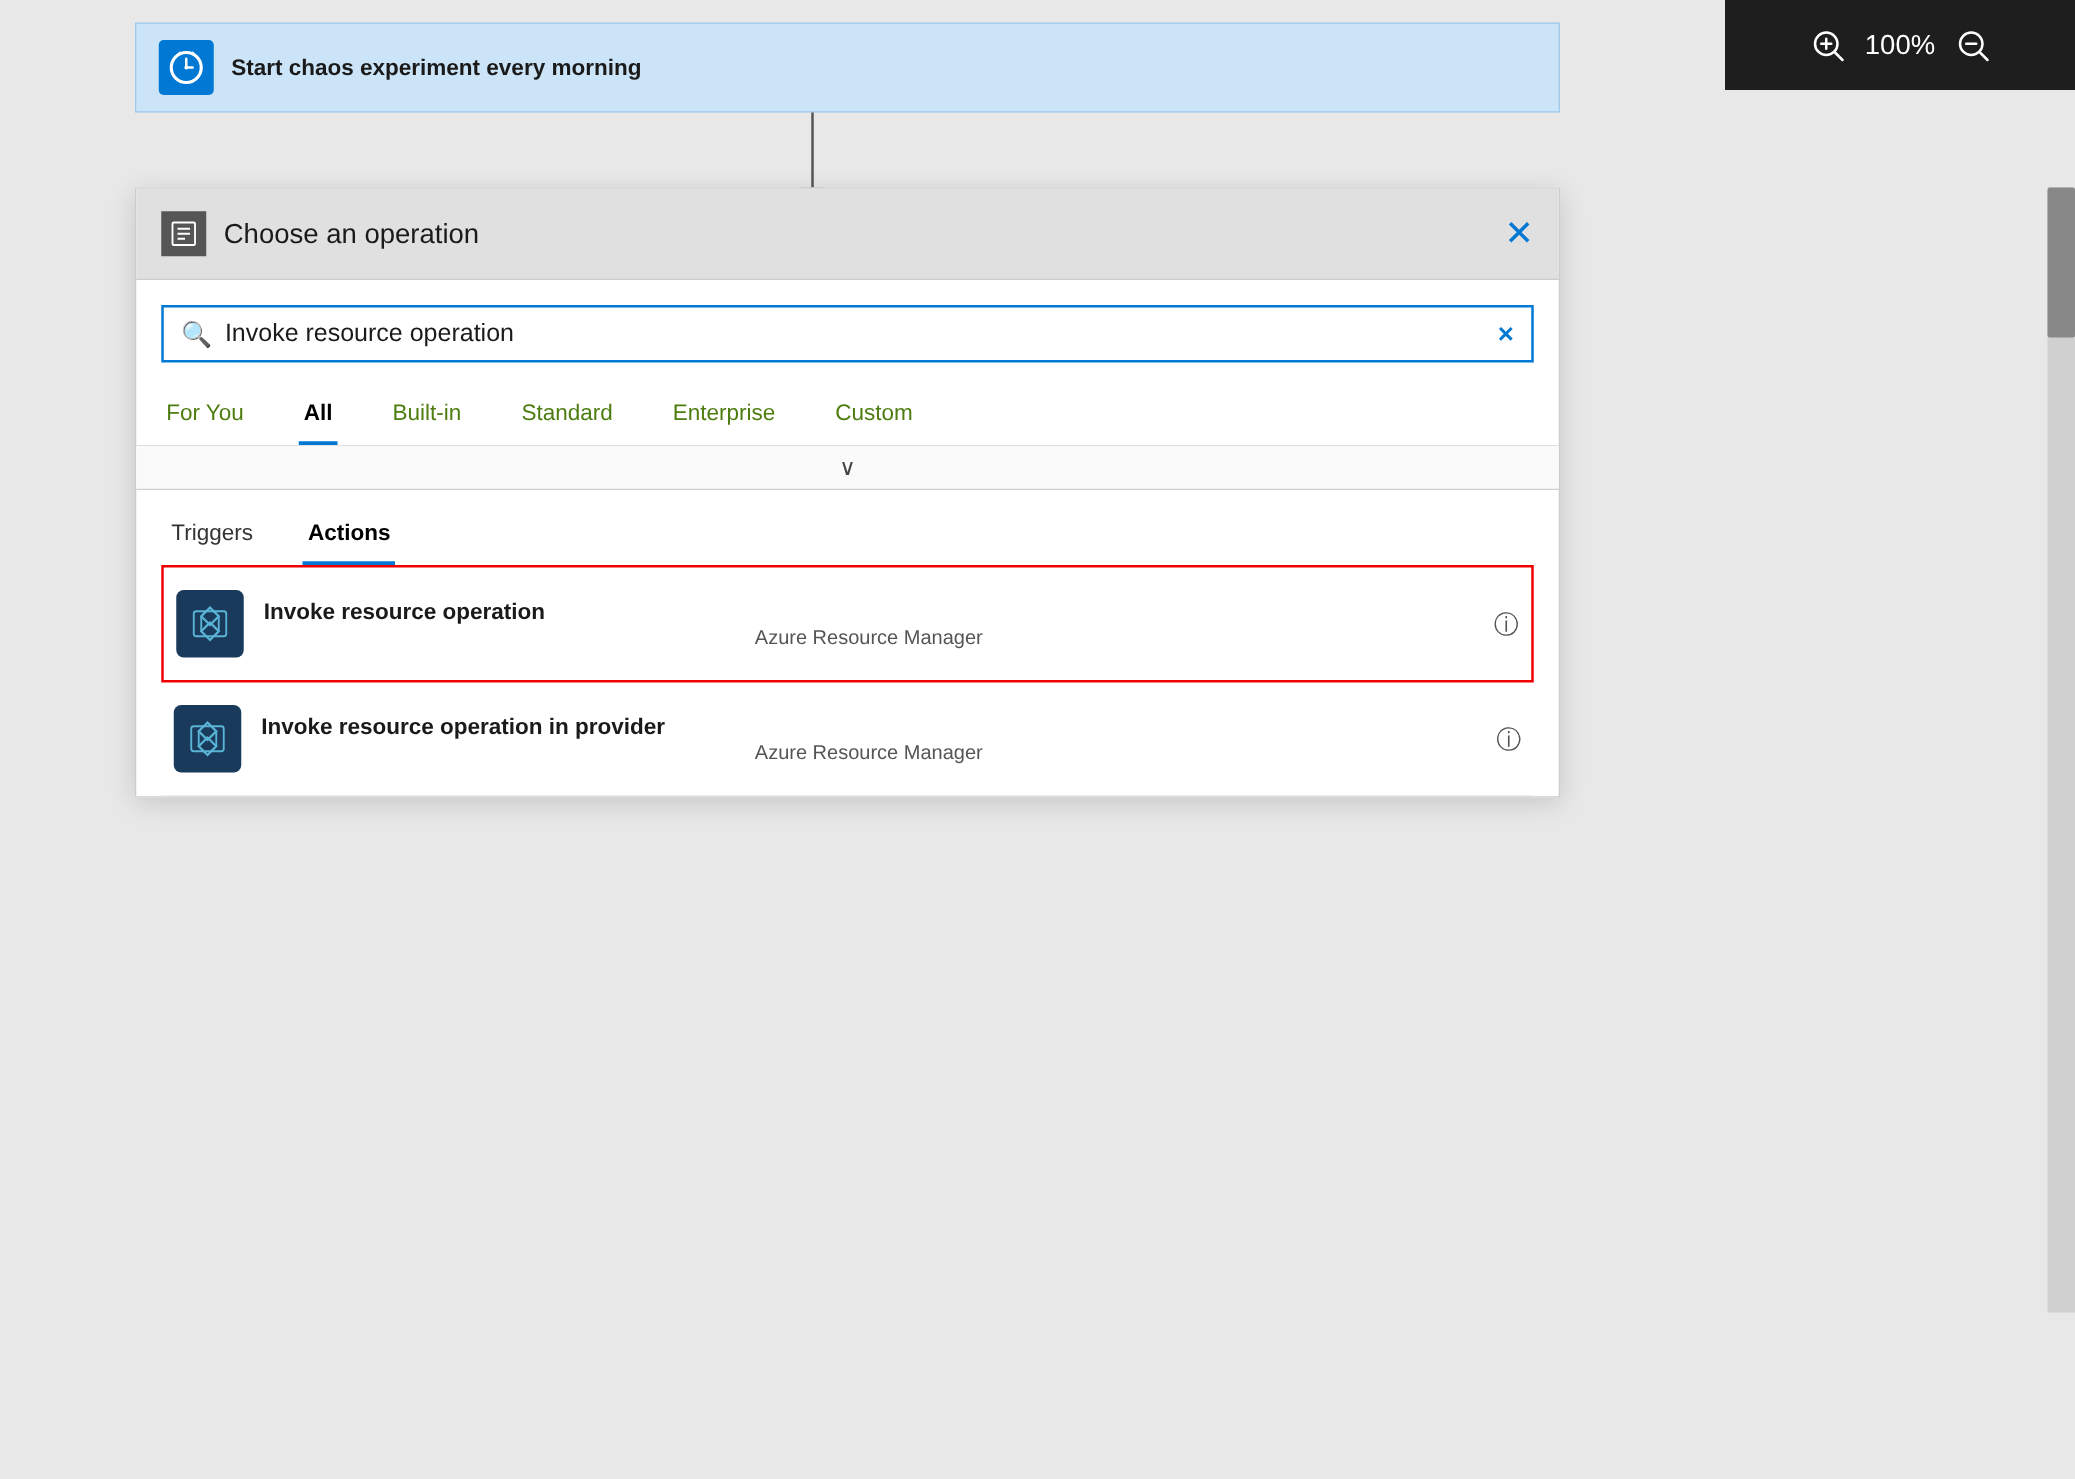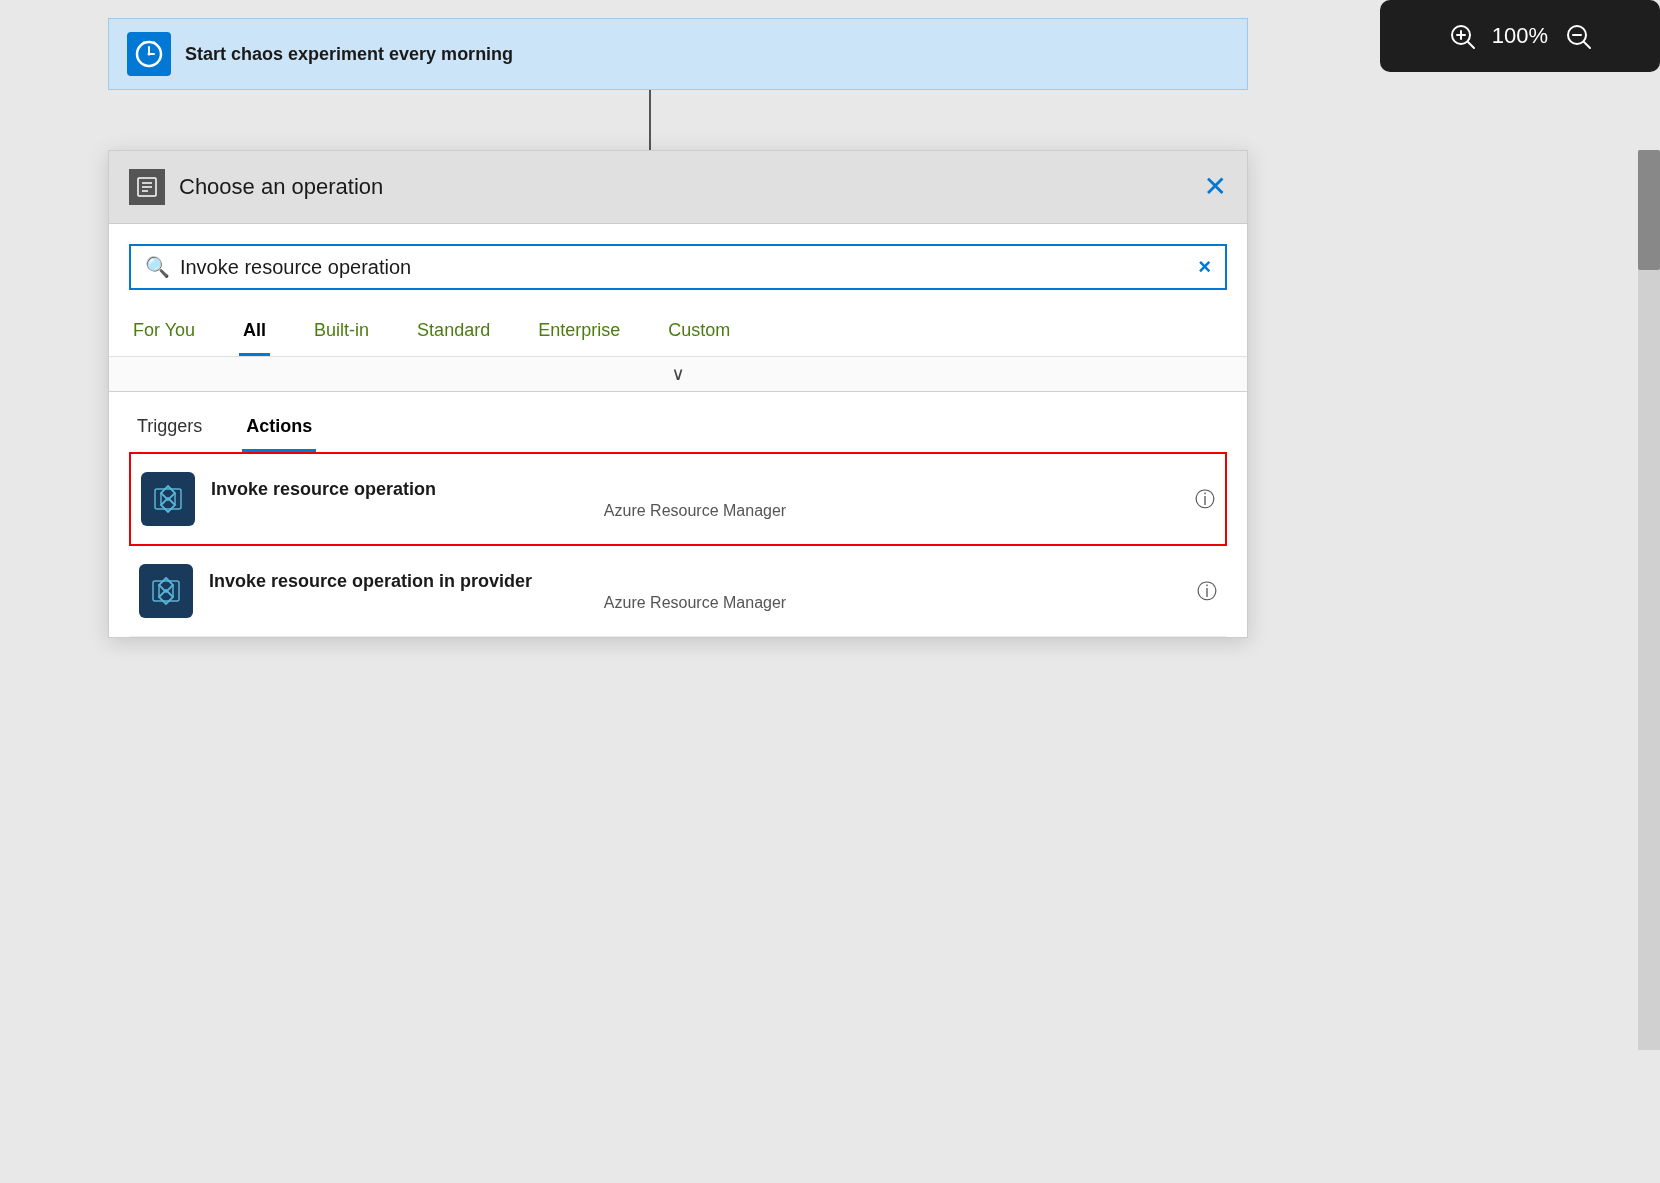--- a/index.html
+++ b/index.html
@@ -51,21 +51,20 @@
       position: absolute;
       top: 0;
       right: 0;
       width: 280px;
       height: 72px;
       background: #1e1e1e;
       display: flex;
       align-items: center;
       justify-content: center;
       gap: 16px;
-      border-radius: 10px;
     }
     .zoom-btn {
       color: #fff;
       background: none;
       border: none;
       cursor: pointer;
       font-size: 24px;
       display: flex;
       align-items: center;
       justify-content: center;

